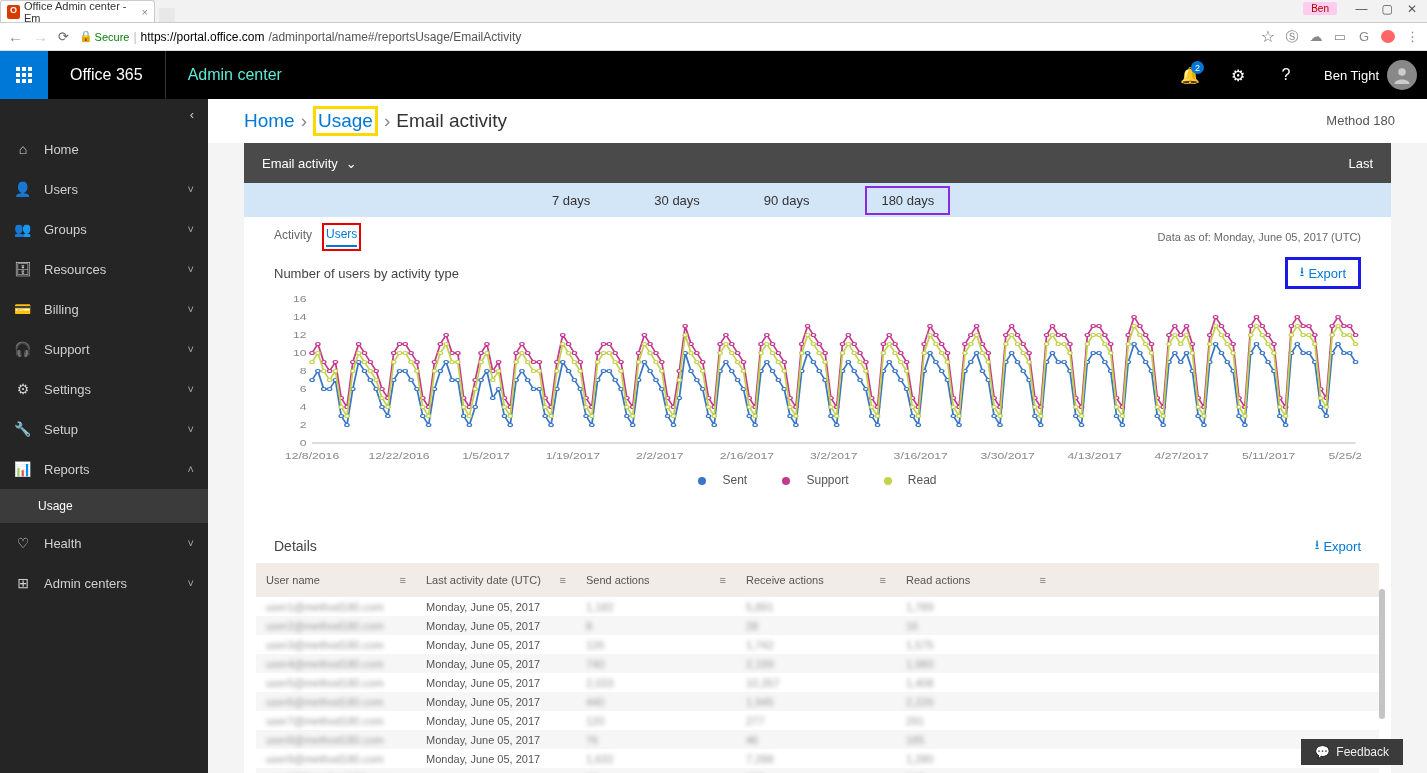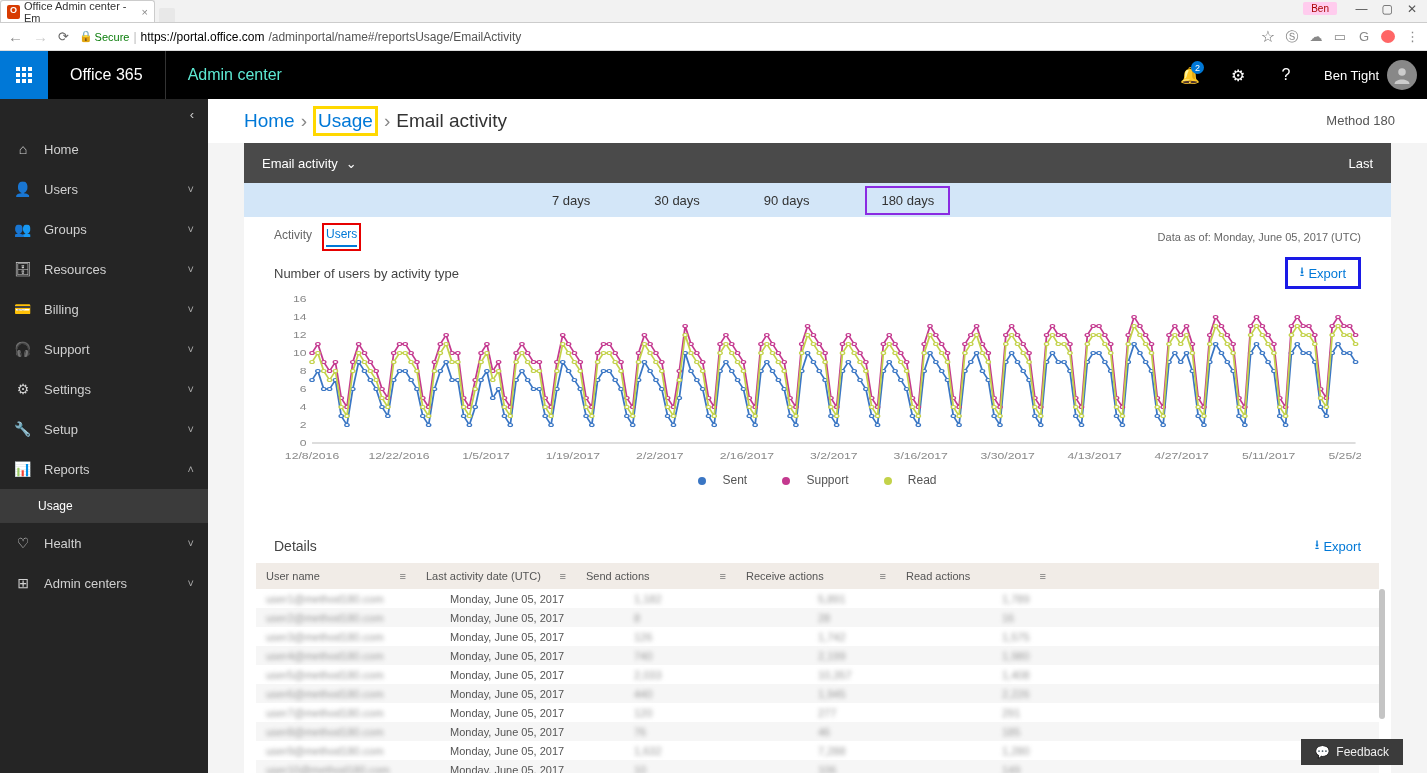--- a/index.html
+++ b/index.html
@@ -81,29 +81,29 @@
 .chart-wrap { padding: 0 30px 6px 30px; }
 .chart { width: 100%; height: 170px; }
 .legend { text-align:center; font-size:12px; color:#555; padding-bottom:14px; }
 .legend span { margin: 0 8px; }
 .lg-dot { display:inline-block; width:8px; height:8px; border-radius:50%; margin-right:3px; vertical-align:middle; }
 
 .details-row { display:flex; align-items:center; padding: 34px 30px 6px 30px; font-size:14px; color:#444; }
 .details-row .exp2 { margin-left:auto; color:#0078d7; font-size:13px; display:flex; align-items:center; gap:4px; cursor:pointer; }
 
 .dtable { margin: 0 12px; position:relative; }
-.dt-head { display:flex; background:#f1ece7; height:26px; align-items:center; font-size:11px; color:#555; }
+.dt-head { display:flex; background:#f1ece7; height:34px; align-items:center; font-size:11px; color:#555; }
 .dt-col { display:flex; align-items:center; justify-content:space-between; padding:0 10px; }
 .dt-c1 { width: 160px; }
 .dt-c2 { width: 160px; }
 .dt-c3 { width: 160px; }
 .dt-c4 { width: 160px; }
 .dt-c5 { width: 160px; }
 .hamb { color:#777; font-size:11px; }
-.dt-row { display:flex; height:19px; align-items:center; font-size:11px; color:#555;gap:24px; }
+.dt-row { display:flex; height:19px; align-items:center; font-size:11px; color:#555; }
 .dt-row:nth-child(even) { background:#f6f6f6; }
 .blur { filter: blur(2px); color:#999; }
 .dt-scrollbar { position:absolute; right:-6px; top:26px; width:6px; height:130px; background:#c4c4c4; border-radius:3px; }
 
 .feedback { position:absolute; right:24px; bottom:8px; background:#3b3b3b; color:#eee; font-size:12px; padding:6px 14px; display:flex; align-items:center; gap:6px; }
 .series-sent { stroke:#3a76c4; fill:none; stroke-width:1.3; }
 .series-recv { stroke:#c4398f; fill:none; stroke-width:1.3; }
 .series-read { stroke:#c3d24a; fill:none; stroke-width:1.3; }
 .pt-sent { fill:#fff; stroke:#3a76c4; stroke-width:1; }
 .pt-recv { fill:#fff; stroke:#c4398f; stroke-width:1; }

